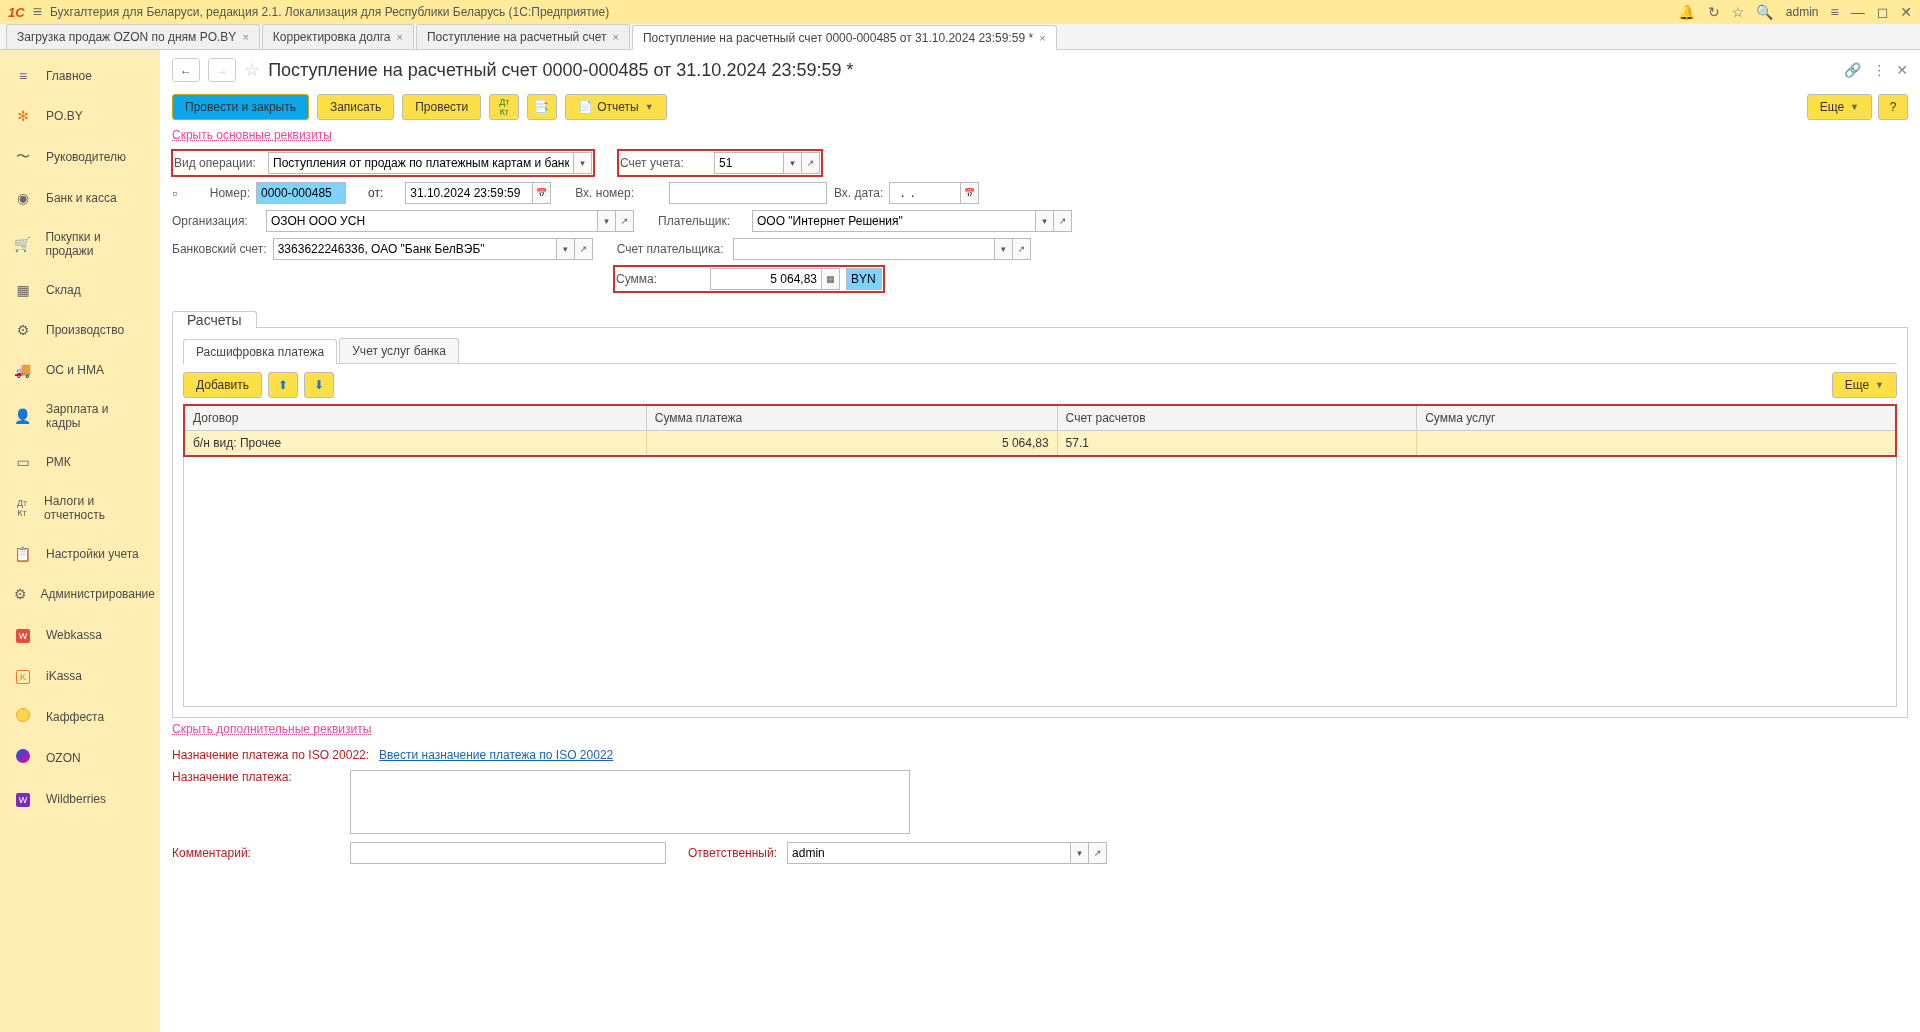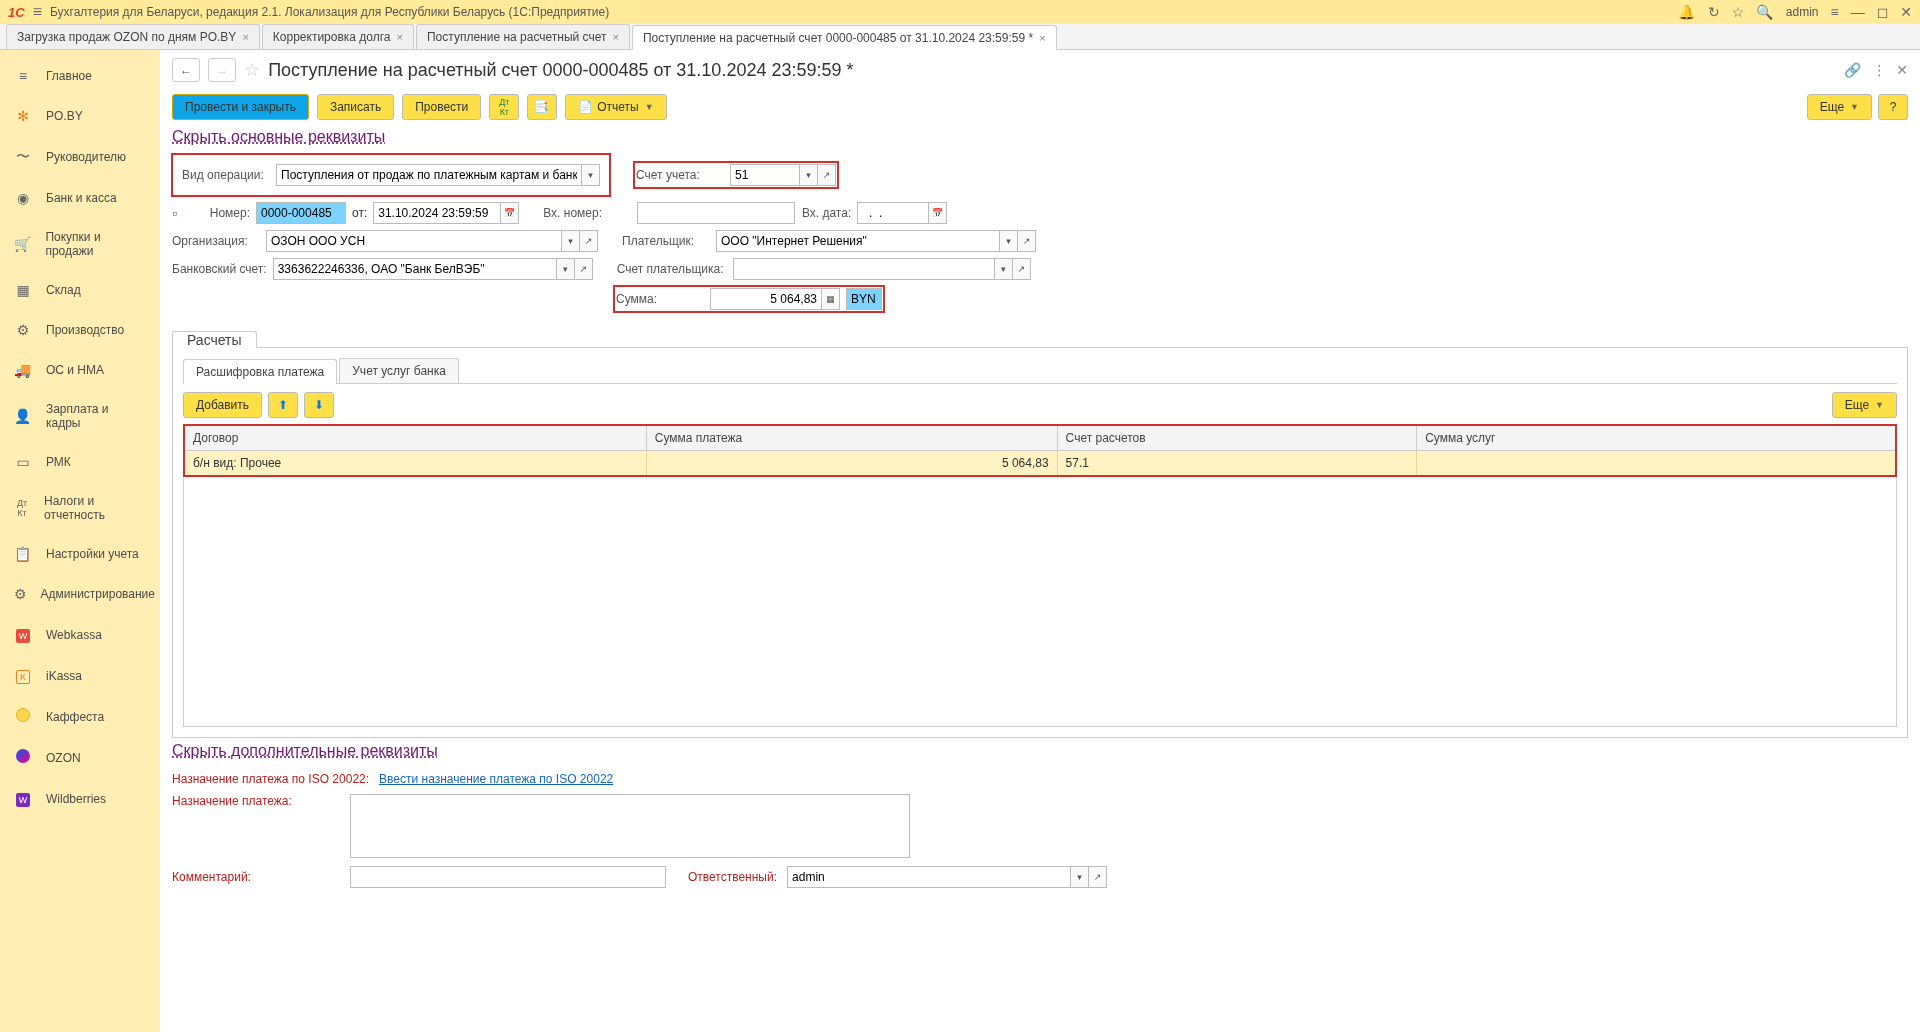--- a/index.html
+++ b/index.html
@@ -46,21 +46,21 @@
 
 
 .toolbar { display: flex; align-items: center; padding: 4px 12px; gap: 8px; }
 .btn { height: 26px; padding: 0 12px; border: 1px solid #bbb; background: #fde047; border-radius: 3px; cursor: pointer; font-size: 12px; color: #333; display: flex; align-items: center; gap: 4px; }
 .btn.primary { background: #0ea5e9; border-color: #d4a800; font-weight: normal; }
 .btn.icon-only { width: 30px; padding: 0; justify-content: center; }
 .btn .caret { font-size: 9px; color: #666; margin-left: 2px; }
 .toolbar .right { margin-left: auto; display: flex; gap: 6px; }
 
 
-.green-link { color: #701a75; text-decoration: underline dotted; cursor: pointer; padding: 4px 12px; display: inline-block; font-size: 16px; }
+.green-link { color: #ec4899; text-decoration: underline dotted; cursor: pointer; padding: 4px 12px; display: inline-block; font-size: 12px; }
 .blue-link { color: #1565c0; text-decoration: underline; cursor: pointer; }
 
 
 .form { padding: 4px 12px; }
 .form-row { display: flex; gap: 24px; margin-bottom: 6px; align-items: center; }
 .form-col { display: flex; align-items: center; gap: 6px; }
 .form-label { color: #555; font-size: 12px; min-width: 110px; text-align: left; }
 .form-label.short { min-width: 88px; }
 .input-wrap { display: flex; align-items: stretch; height: 22px; }
 .input-wrap input { border: 1px solid #bbb; padding: 0 4px; font-size: 12px; height: 22px; outline: none; }
@@ -242,21 +242,21 @@
             <span class="caret">▼</span>
           </button>
         <button class="btn icon-only">?</button>
       </div>
     </div>
 
     <span class="green-link">Скрыть основные реквизиты</span>
 
     <div class="form">
       <div class="form-row">
-        <div class="form-col red-outline" style="padding:10px">
+        <div class="form-col red-outline" style="padding:2px">
           <span class="form-label short">Вид операции:</span>
           <div class="input-wrap">
               <input style="width: 306px;" value="Поступления от продаж по платежным картам и банковским кре">
               <span class="drop">▾</span>
             </div>
         </div>
         <div class="form-col red-outline" style="padding:2px">
           <span class="form-label short">Счет учета:</span>
           <div class="input-wrap">
               <input style="width: 70px;" value="51">
@@ -266,21 +266,21 @@
         </div>
       </div>
 
       <div class="form-row">
         <div class="form-col">
           <span style="width:14px;color:#2e7d32;font-size:14px">▫</span>
           <span class="form-label" style="min-width:58px;text-align:right">Номер:</span>
           <div class="input-wrap">
               <input style="width: 90px;" class="readonly-look" value="0000-000485">
             </div>
-          <span style="margin:0 0">от:</span>
+          <span style="margin:0 16px">от:</span>
           <div class="input-wrap">
               <input style="width: 128px;" value="31.10.2024 23:59:59">
               <span class="drop">📅</span>
             </div>
         </div>
         <div class="form-col">
           <span class="form-label short">Вх. номер:</span>
           <div class="input-wrap">
               <input style="width: 158px;" value="">
             </div>
@@ -289,21 +289,21 @@
               <input style="width: 72px;" value="  .  .">
               <span class="drop">📅</span>
             </div>
         </div>
       </div>
 
       <div class="form-row">
         <div class="form-col">
           <span class="form-label short">Организация:</span>
           <div class="input-wrap">
-              <input style="width: 296px;" value="ОЗОН ООО УСН">
+              <input style="width: 332px;" value="ОЗОН ООО УСН">
               <span class="drop">▾</span>
               <span class="ext">↗</span>
             </div>
         </div>
         <div class="form-col">
           <span class="form-label short">Плательщик:</span>
           <div class="input-wrap">
               <input style="width: 284px;" value="ООО &quot;Интернет Решения&quot;">
               <span class="drop">▾</span>
               <span class="ext">↗</span>

